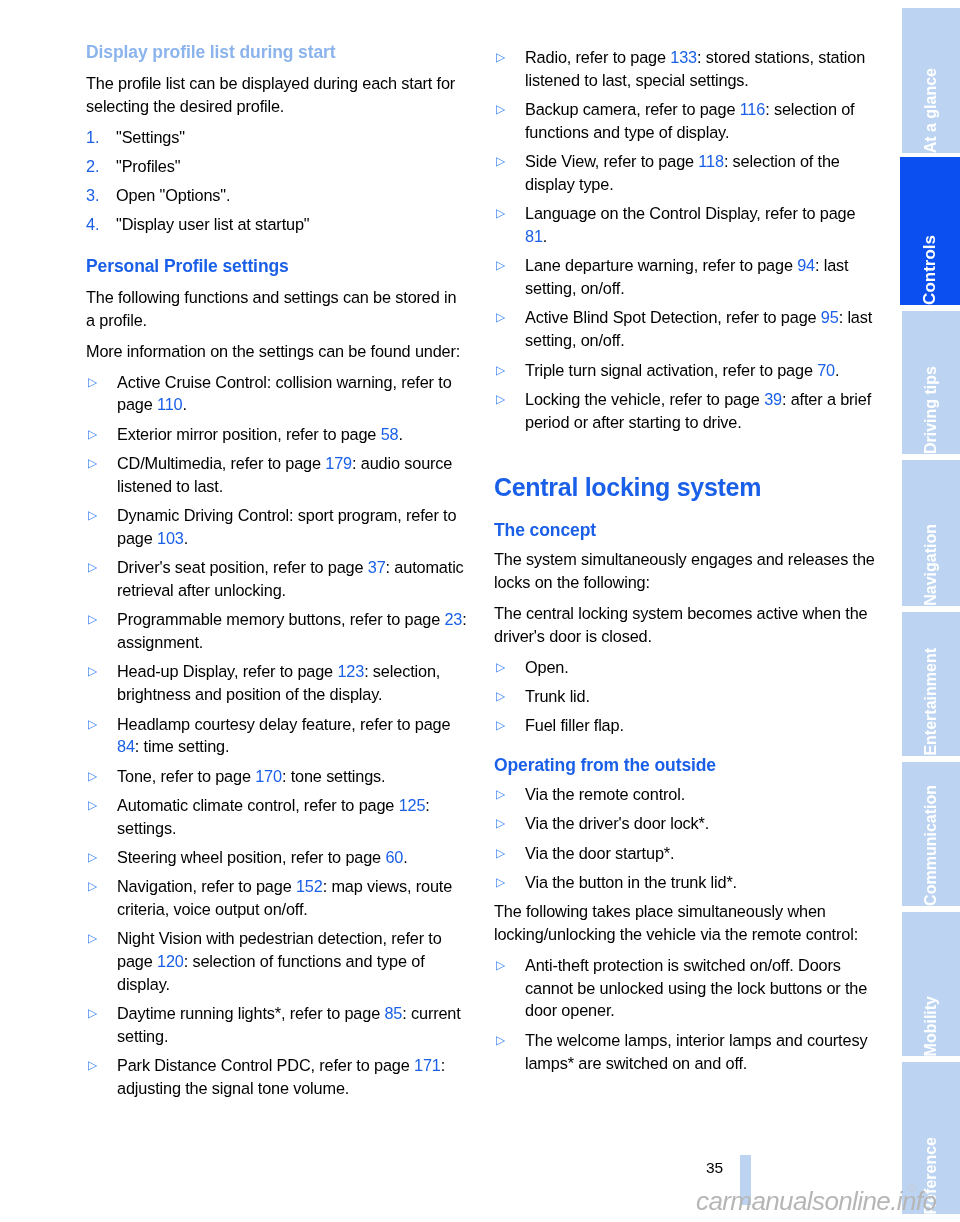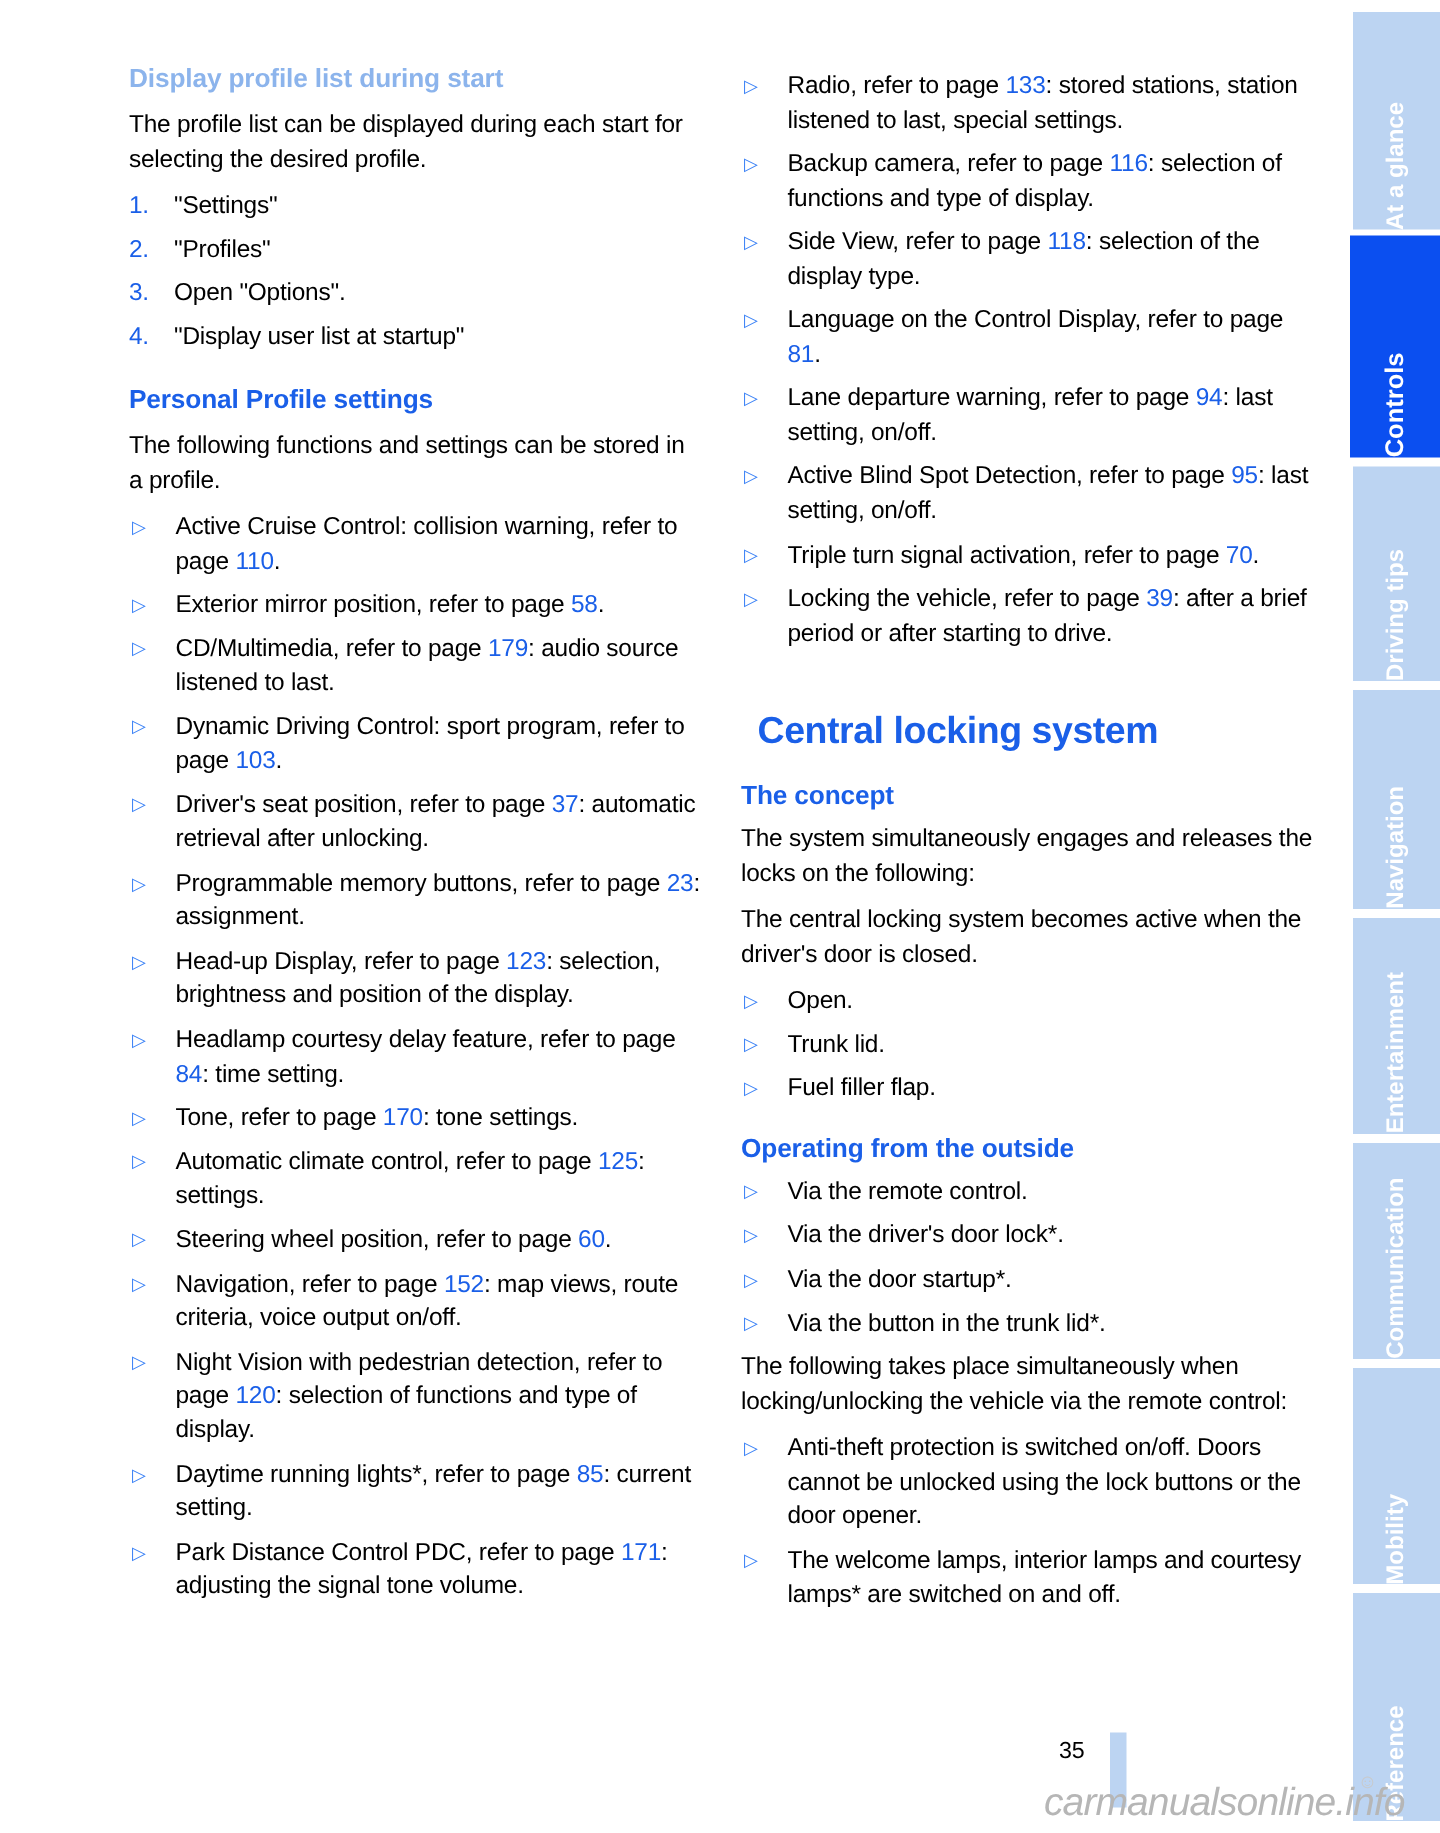--- a/index.html
+++ b/index.html
@@ -41,21 +41,20 @@
     margin-top: 20px;
     margin-bottom: 9px;
   }
   .h1 {
     color: #1a5fe8;
     font-size: 25px;
     font-weight: bold;
     letter-spacing: -0.3px;
     margin-top: 40px;
     margin-bottom: 15px;
-    margin-left: 11px;
   }
   .h3 {
     color: #1a5fe8;
     font-size: 17.5px;
     font-weight: bold;
     letter-spacing: -0.1px;
     margin-top: 18px;
     margin-bottom: 7px;
   }
 
@@ -198,20 +197,21 @@
             <span>Open "Options".</span>
           </li>
           <li>
             <span class="num">4.</span>
             <span>"Display user list at startup"</span>
           </li>
         </ol>
 
       <div class="h2">Personal Profile settings</div>
       <p class="body">The following functions and settings can be stored in a profile.</p>
+      <p class="body">More information on the settings can be found under:</p>
 
       <ul class="blist" id="leftBullets">
           <li>
             <span class="tri">▷</span>
             <span class="btxt">Active Cruise Control: collision warning, refer to page <span class="pg">110</span>.</span>
           </li>
           <li>
             <span class="tri">▷</span>
             <span class="btxt">Exterior mirror position, refer to page <span class="pg">58</span>.</span>
           </li>

